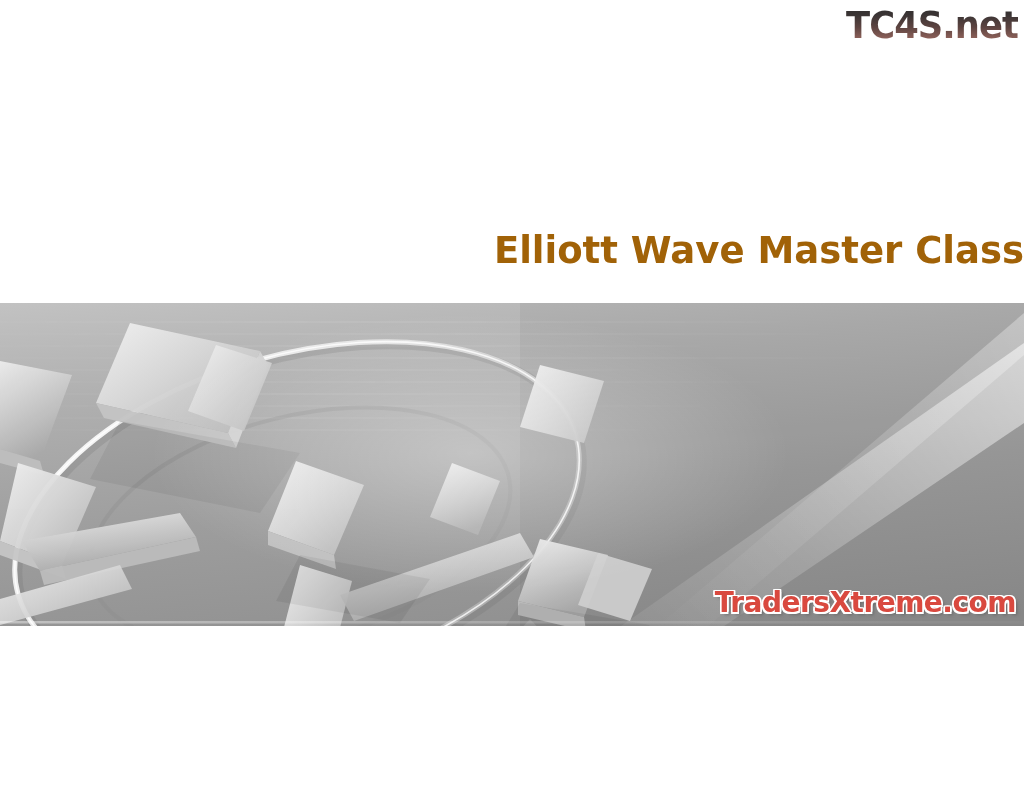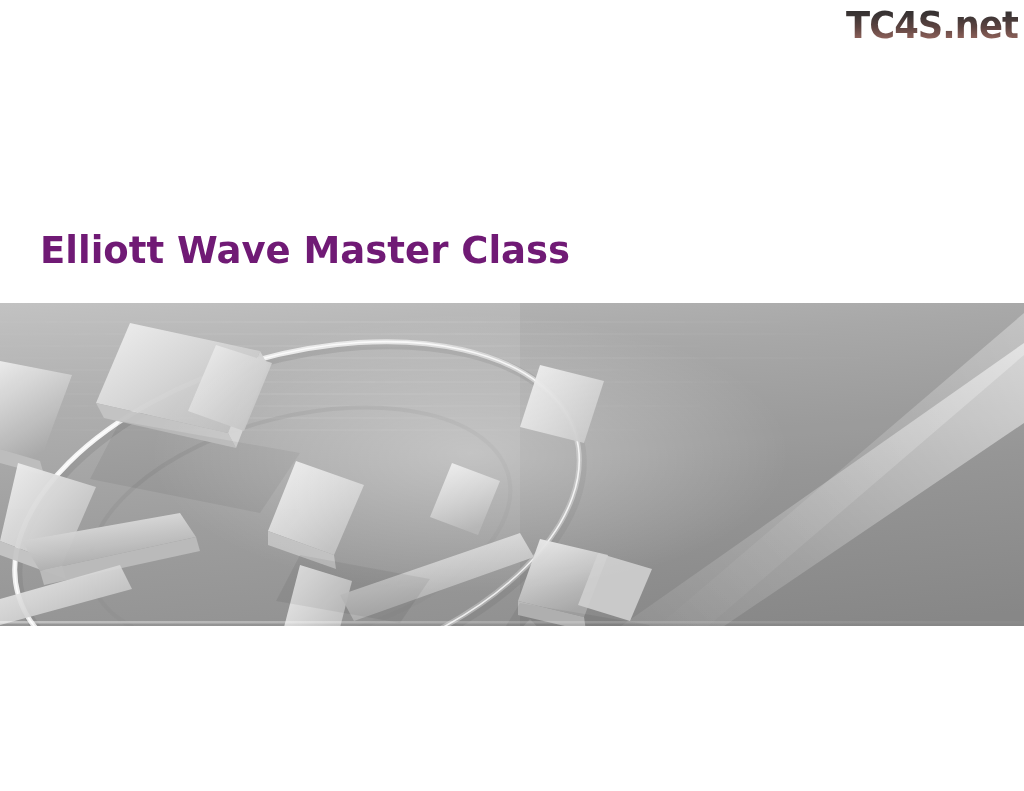--- a/index.html
+++ b/index.html
@@ -43,26 +43,26 @@
     transform: scaleX(0.93);
     transform-origin: right center;
   }
 
   
   #main-title {
     position: absolute;
     left: 0;
     right: 0;
     top: 228px;
-    text-align: left;
+    text-align: right;
     font-family: "DejaVu Sans", sans-serif;
     font-weight: bold;
     font-size: 37px;
     line-height: 46px;
-    color: #701a75;
+    color: #a16207;
     letter-spacing: 0px;
     padding-left: 40px;
   }
 
   
   #image-band {
     position: absolute;
     left: 0;
     top: 303px;
     width: 1024px;
@@ -311,14 +311,15 @@
       <polygon points="700,380 760,330 815,380" fill="#ffffff" opacity="0.07"></polygon>
 
       <ellipse cx="470" cy="150" rx="320" ry="140" fill="url(#glowGrad)"></ellipse>
     </svg>
 
 
     <div id="dlsub-watermark">DLSUB.COM</div>
 
   </div>
 
+  <div id="tradersxtreme-watermark">TradersXtreme.com</div>
 
 </div>
 
 </body></html>

